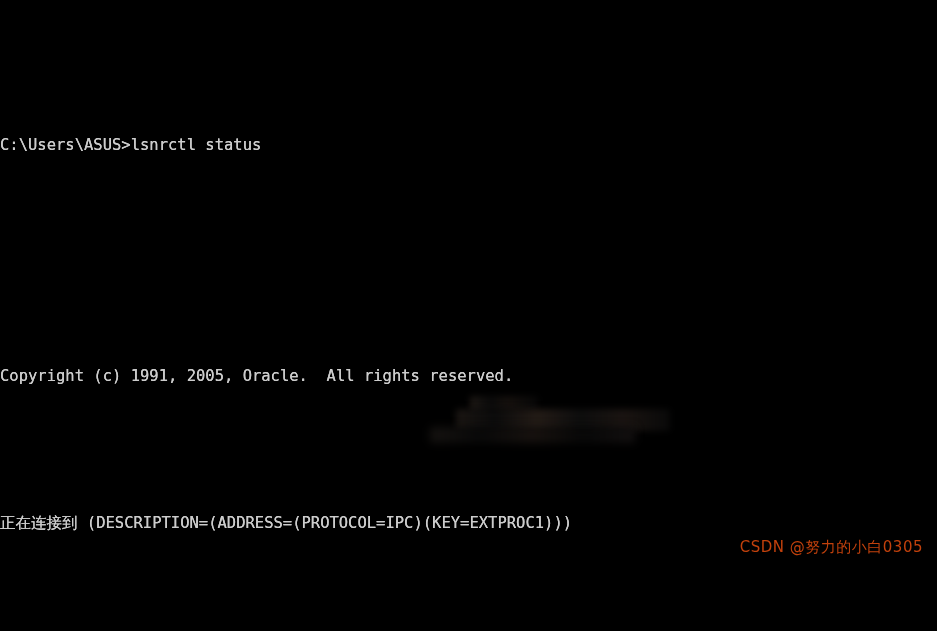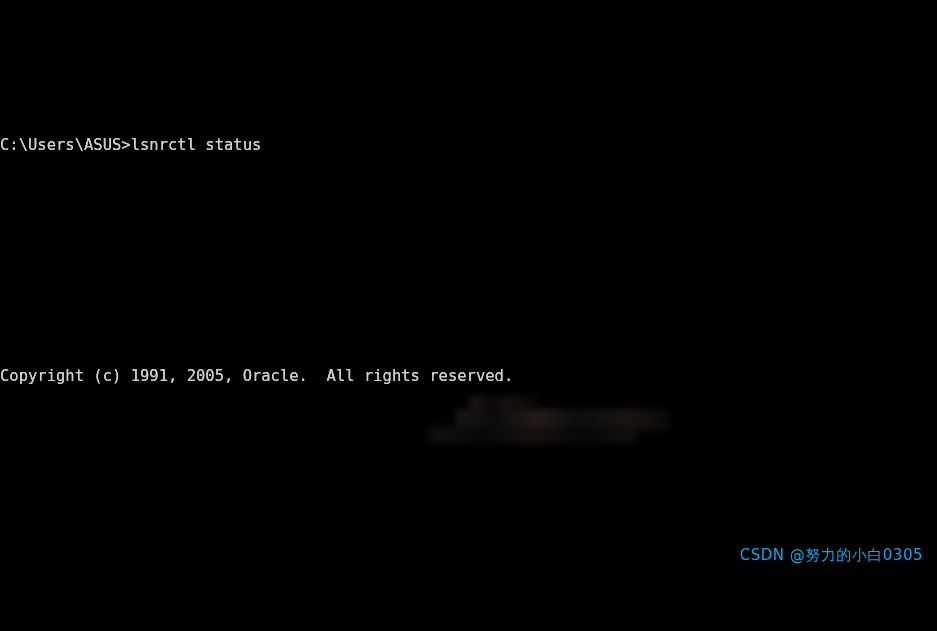--- a/index.html
+++ b/index.html
@@ -64,22 +64,22 @@
   }
   .redact.r3 {
     left: 430px; top: 427px; width: 205px; height: 16px;
     background: linear-gradient(90deg,#151210 0%,#090909 25%,#17120f 50%,#080808 75%,#131010 100%);
     filter: blur(4px);
   }
 
   .watermark {
     position: absolute;
     right: 14px;
-    bottom: 8px;
-    color: #0ea5e9;
+    bottom: 16px;
+    color: #c2410c;
     font-family: "DejaVu Sans", "Liberation Sans", sans-serif;
     font-size: 15px;
     letter-spacing: 0.5px;
     white-space: pre;
   }
 </style>
 </head>
 <body>
 
 <div class="console">
@@ -87,20 +87,21 @@
   <div class="pad-top">
 
     <div class="line">C:\Users\ASUS&gt;lsnrctl status</div>
     <div class="line blank">&nbsp;</div>
 
     <div class="line blank">&nbsp;</div>
 
     <div class="line">Copyright (c) 1991, 2005, Oracle.  All rights reserved.</div>
     <div class="line blank">&nbsp;</div>
 
+    <div class="line">正在连接到 (DESCRIPTION=(ADDRESS=(PROTOCOL=IPC)(KEY=EXTPROC1)))</div>
     
     
 
     
     
     
     
     
     
     

